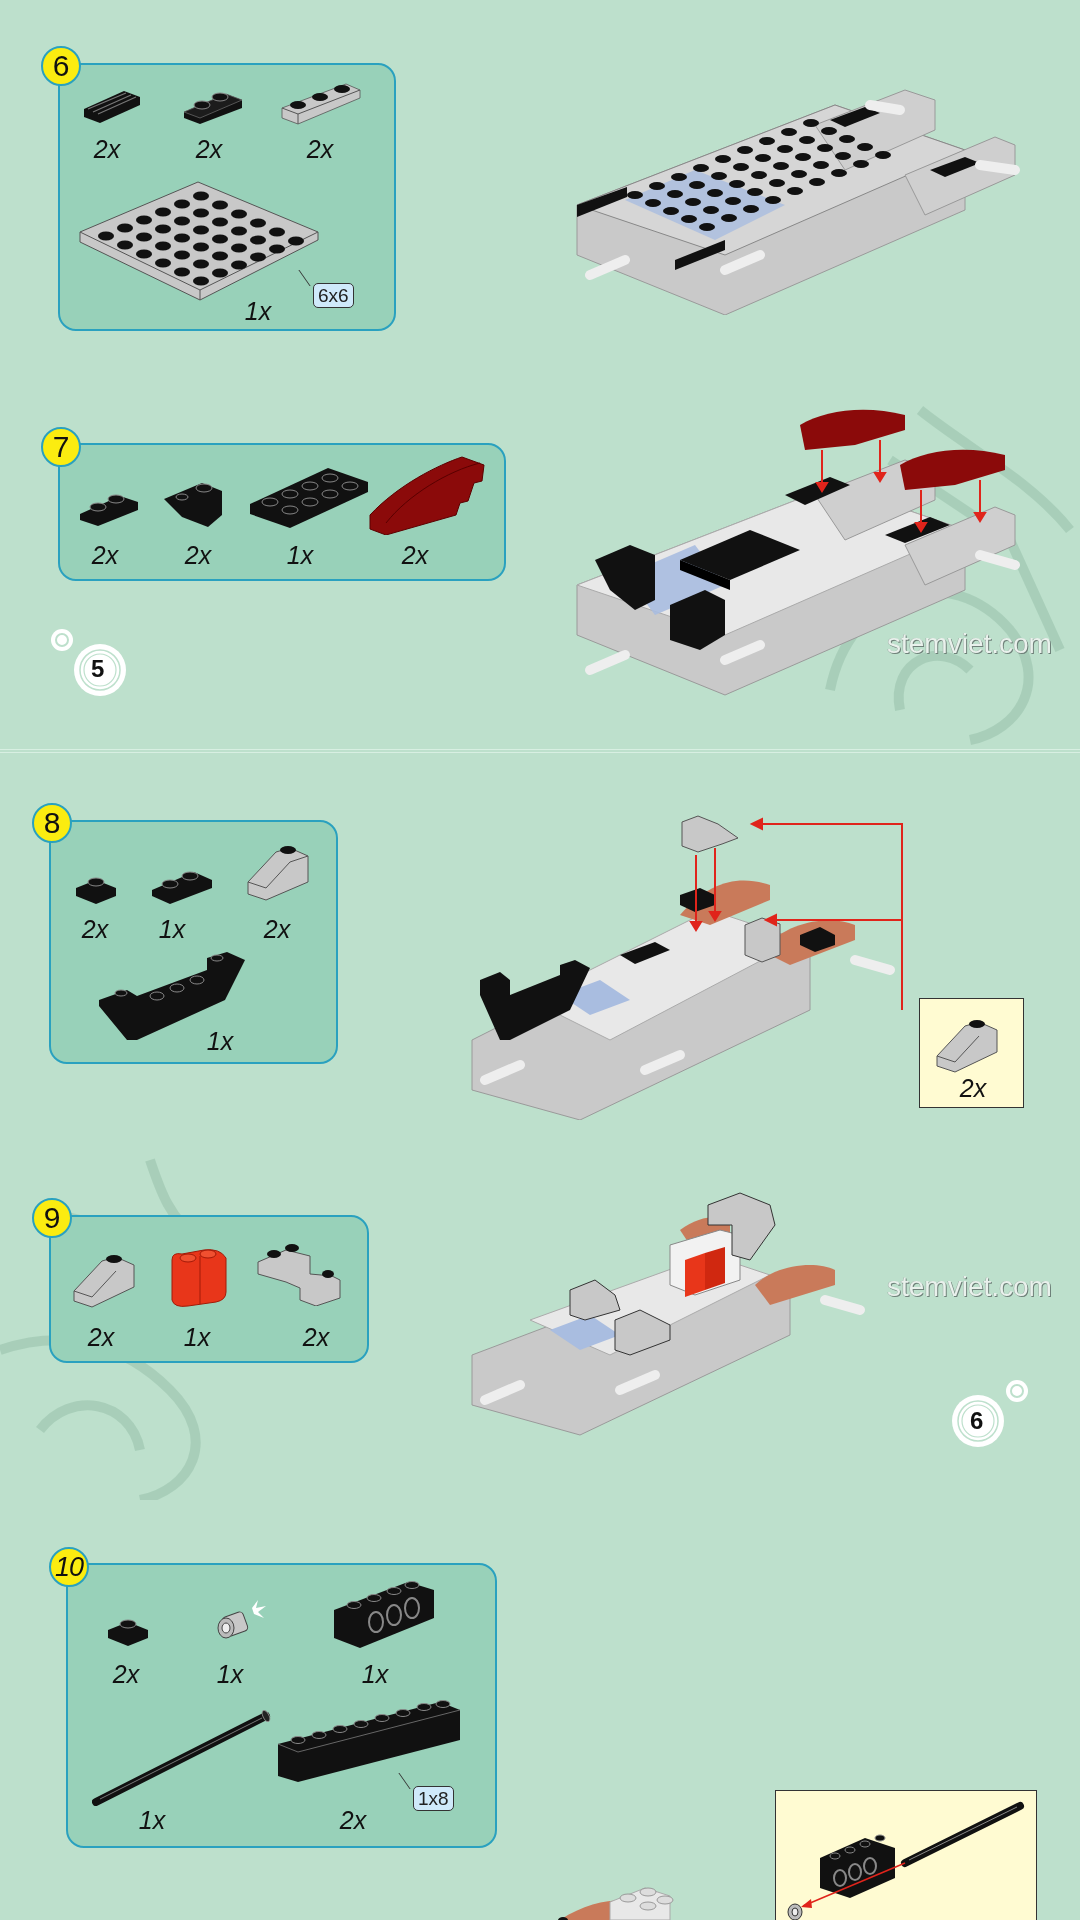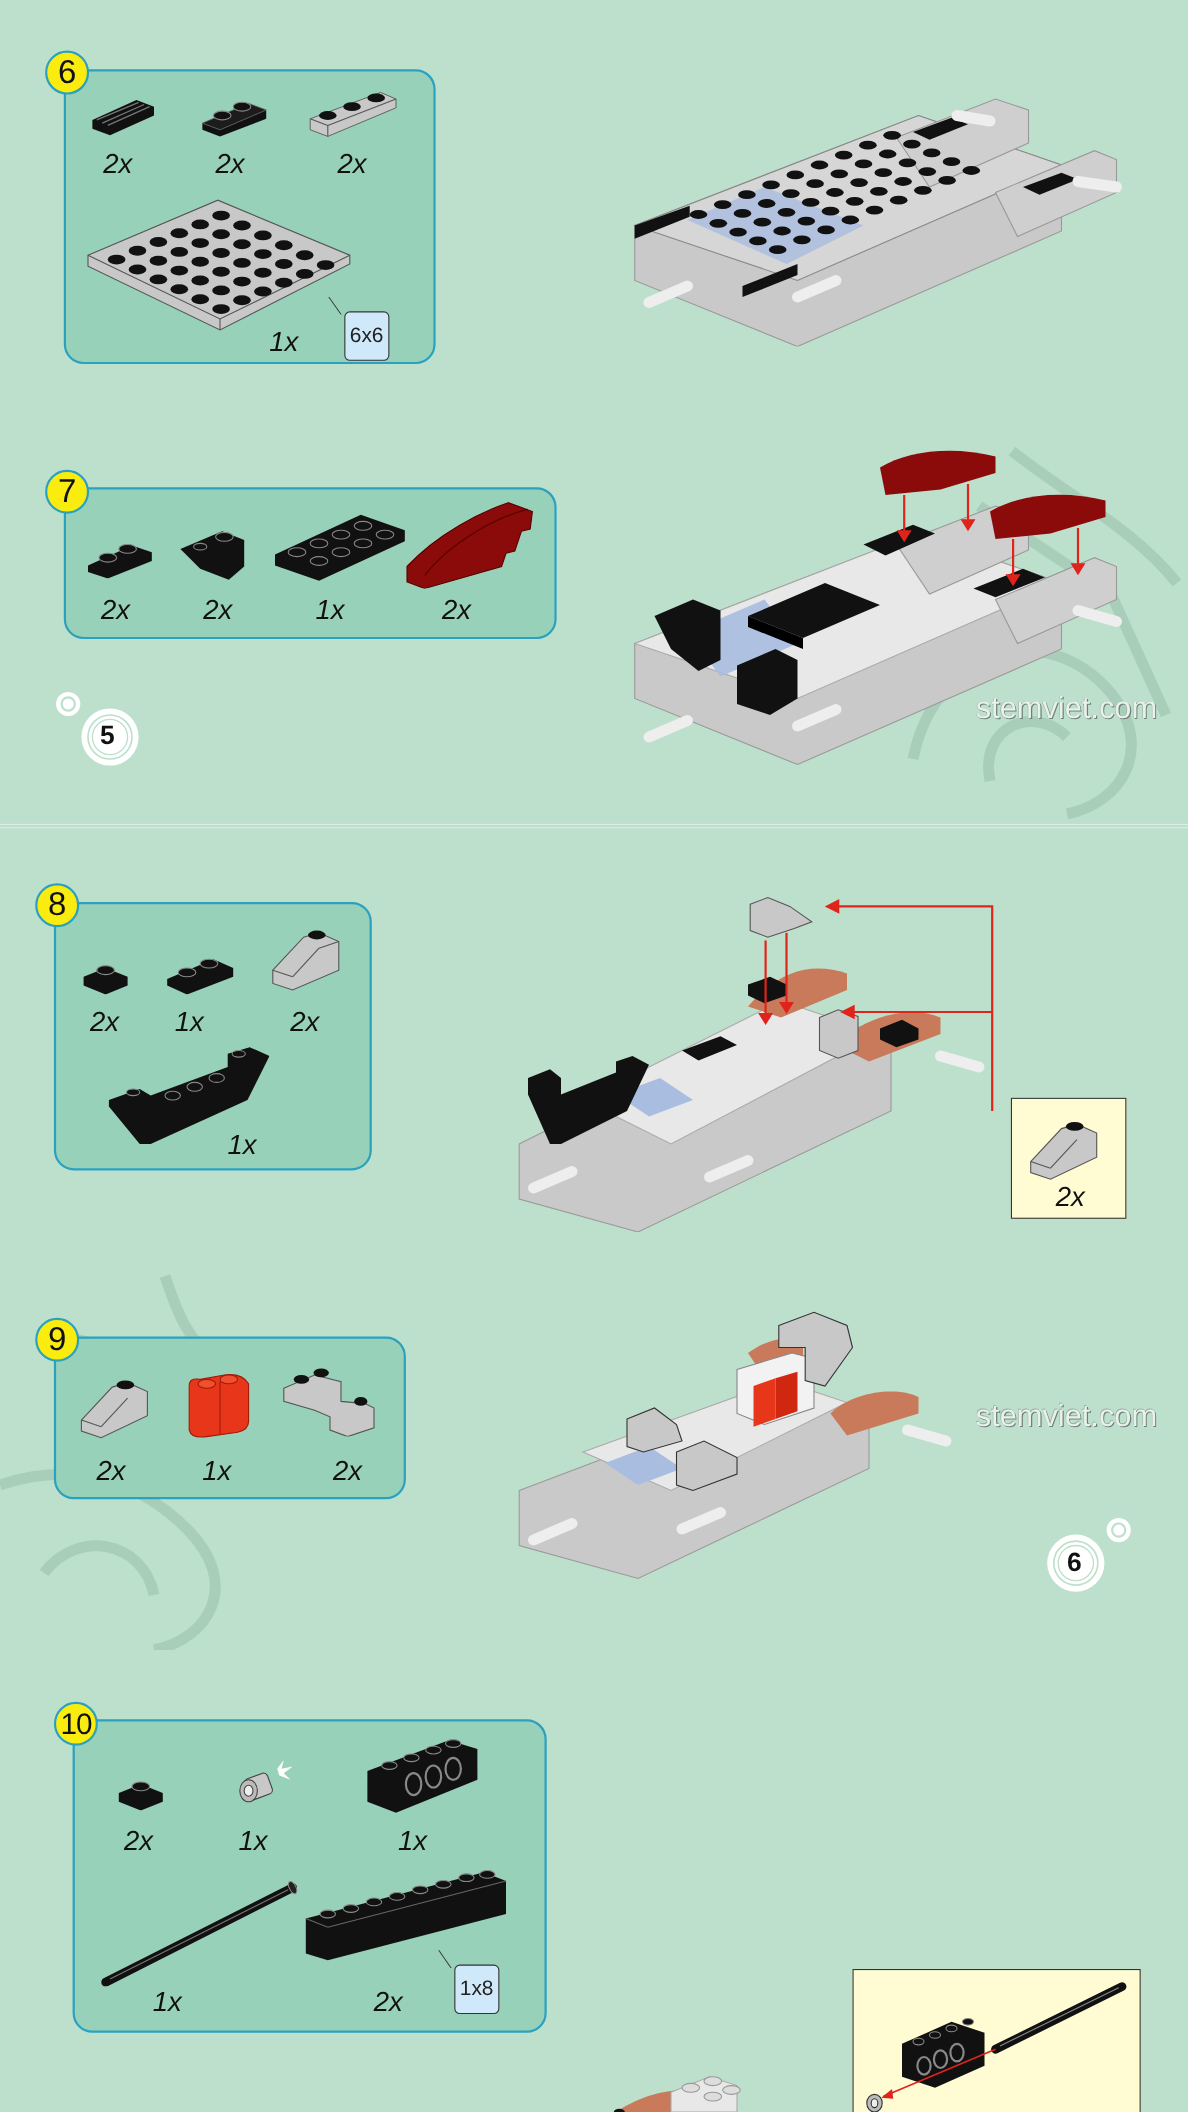--- a/index.html
+++ b/index.html
@@ -1,23 +1,23 @@
 <!DOCTYPE html>
 <html><head>
 <meta charset="utf-8">
 <style>
   html,body{margin:0;padding:0;}
   body{width:1080px;height:1920px;position:relative;overflow:hidden;background:#bde0cc;font-family:"Liberation Sans",sans-serif;}
   .abs{position:absolute;}
   .panel{position:absolute;background:#98d1b9;border:2.5px solid #2aa1bf;border-radius:18px;box-sizing:border-box;}
   .badge{position:absolute;width:40px;height:40px;border-radius:50%;background:#fbec10;border:2px solid #2aa1bf;box-sizing:border-box;display:flex;align-items:center;justify-content:center;font-size:30px;color:#111;line-height:1;}
-  .badge.wide{font-size:27px;letter-spacing:-1px;}
+  .badge.wide{font-size:27px;letter-spacing:-1px;font-style:italic;}
   .qty{position:absolute;font-size:25px;color:#111;transform:translateX(-50%);white-space:nowrap;font-style:italic;}
   .part{position:absolute;}
-  .sizetag{position:absolute;background:#cfe9fa;border:1.5px solid #333;border-radius:5px;font-size:19px;padding:10px 4px;line-height:23px;color:#222;}
+  .sizetag{position:absolute;background:#cfe9fa;border:1.5px solid #333;border-radius:5px;font-size:19px;padding:0 4px;line-height:23px;color:#222;}
   .sizetag::before{content:"";position:absolute;left:-10px;top:-14px;width:14px;height:16px;border-left:1.5px solid #333;transform:skewX(35deg);}
   .divider{position:absolute;left:0;width:1080px;height:2px;border-top:1.5px solid #d8efe2;border-bottom:1.5px solid #d8efe2;top:749px;}
   .watermark{position:absolute;font-size:28px;color:#e9f1ec;text-shadow:1px 1px 0 #6f8079, -0.5px -0.5px 0 #9aa9a2;letter-spacing:0px;text-align:right;}
   .callout{position:absolute;background:#fffbd2;border:1.5px solid #333;box-sizing:border-box;}
   .gear{position:absolute;}
   .deco{position:absolute;opacity:0.14;}
 </style>
 </head>
 <body>
 

